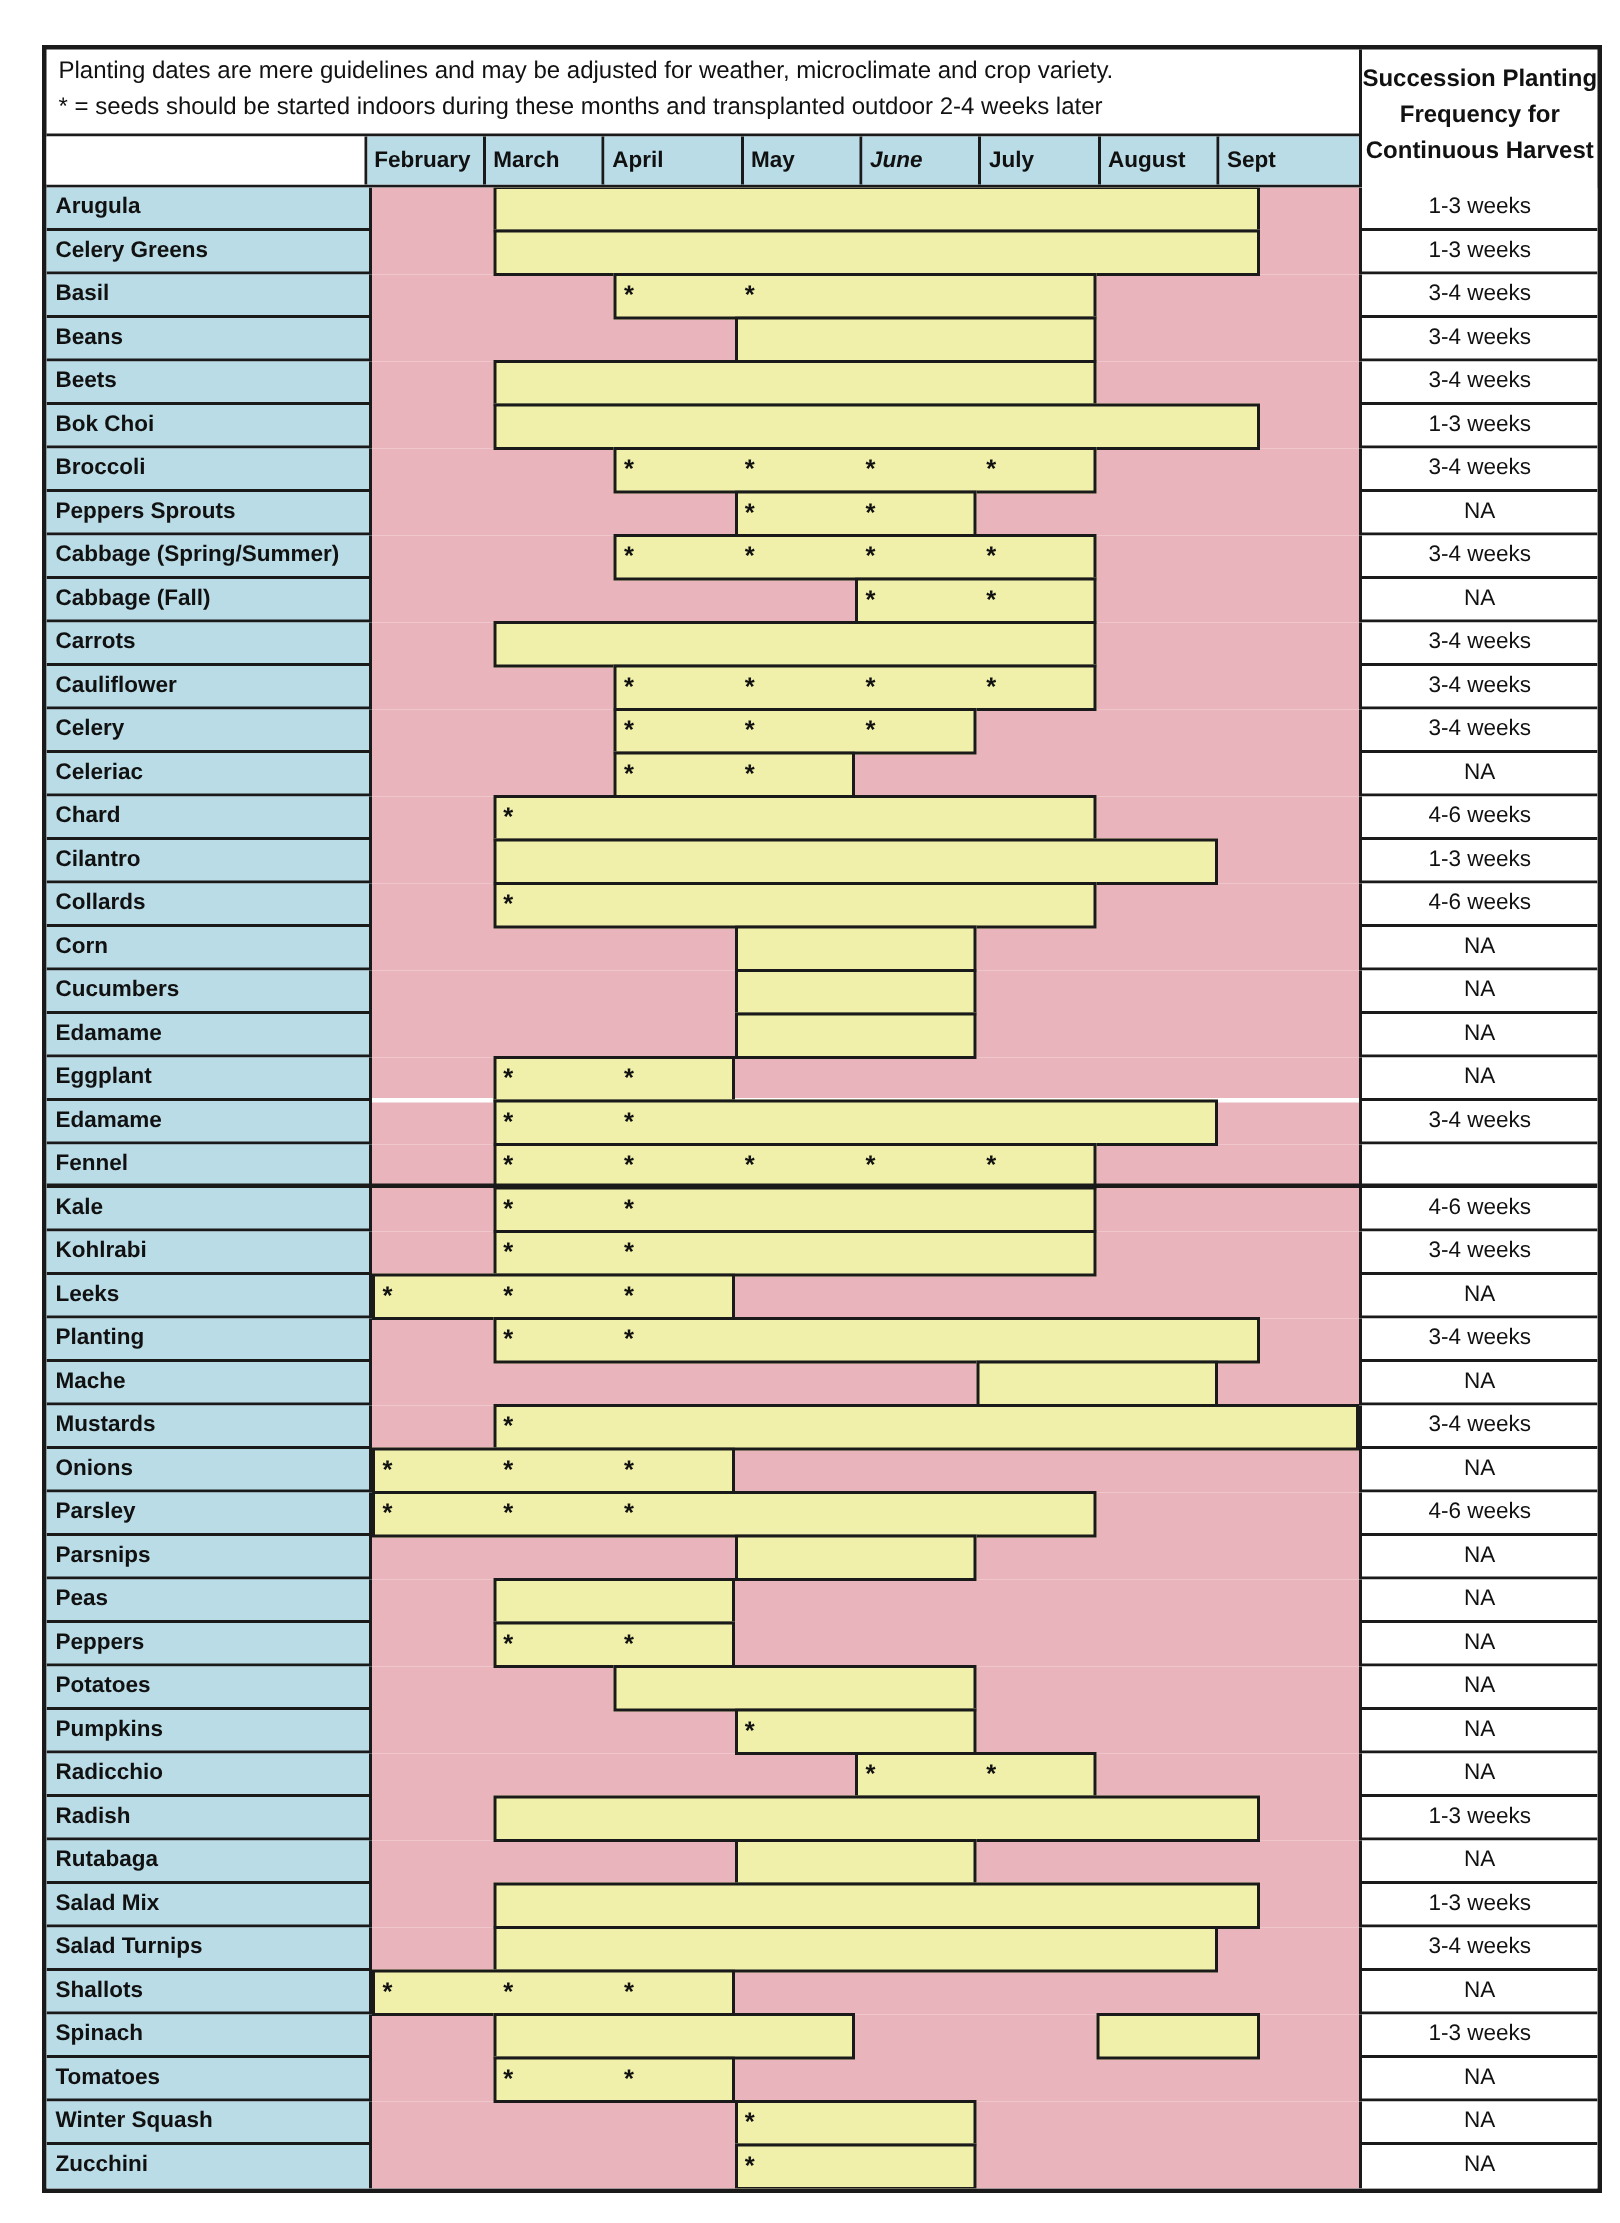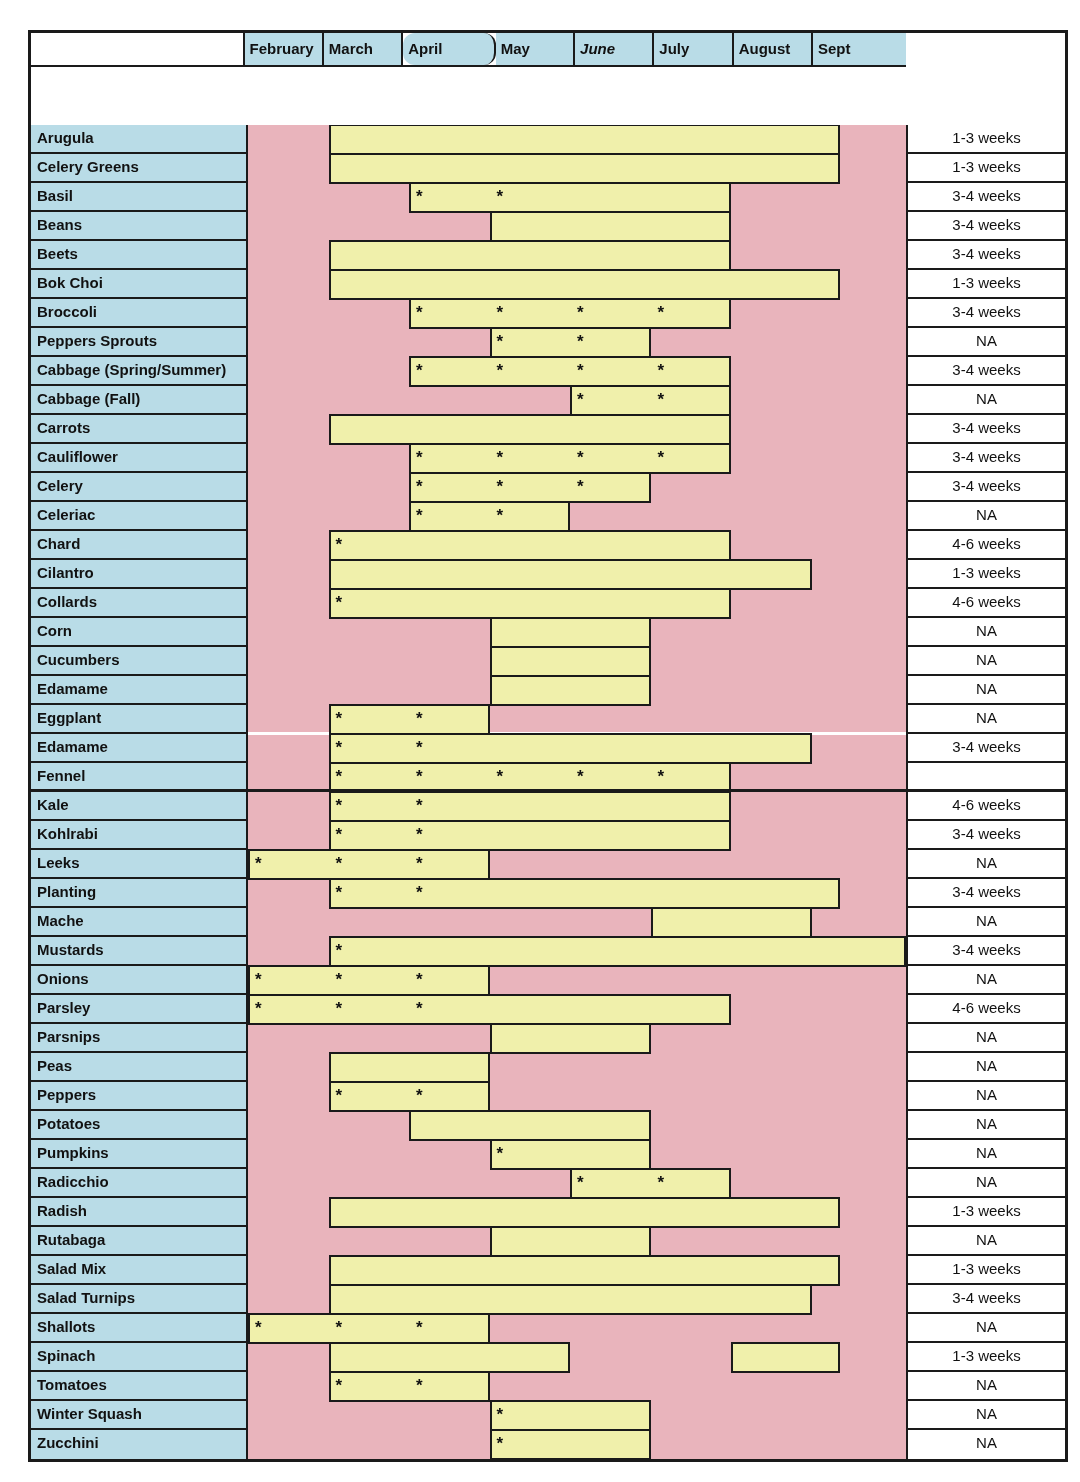--- a/index.html
+++ b/index.html
@@ -54,32 +54,41 @@
   }
   .white-sep{position:absolute;left:0;right:0;bottom:-1px;height:3px;background:#fff;z-index:1}
   .thick-sep{position:absolute;left:0;right:0;bottom:0;height:3px;background:#1a1a1a;z-index:5}
 </style>
 </head>
 <body>
 
 <div class="table">
   <div class="thead">
     <div class="thead-left">
+      <div class="note-cell">
+        <div>Planting dates are mere guidelines and may be adjusted for weather, microclimate and crop variety.</div>
+        <div>* = seeds should be started indoors during these months and transplanted outdoor 2-4 weeks later</div>
+      </div>
       <div class="month-row">
         <div class="mspacer"></div>
       <div class="mcell" style="width: 80.5px;">February</div>
           <div class="mcell" style="width: 80.5px;">March</div>
-          <div class="mcell" style="width: 94px; border-radius: 12px;">April</div>
+          <div class="mcell" style="width: 94px;">April</div>
           <div class="mcell" style="width: 80.5px;">May</div>
           <div class="mcell" style="width: 80.5px; font-style: italic;">June</div>
           <div class="mcell" style="width: 80.5px;">July</div>
           <div class="mcell" style="width: 80.5px;">August</div>
           <div class="mcell last" style="width: 94.5px;">Sept</div>
         </div>
     </div>
+    <div class="freq-header">
+      <div>Succession Planting</div>
+      <div>Frequency for</div>
+      <div>Continuous Harvest</div>
+    </div>
   </div>
   <div class="rows">
       <div class="row">
         <div class="cell-label">Arugula</div>
         <div class="cell-months">
           <div class="bar" style="left: 80.5px; width: 511.35px;"></div>
         </div>
         <div class="cell-freq">1-3 weeks</div>
       </div>
       <div class="row">

